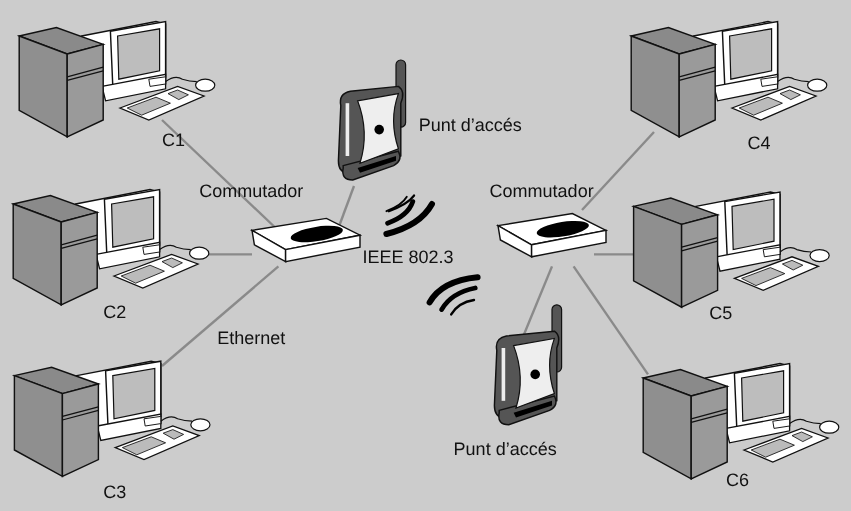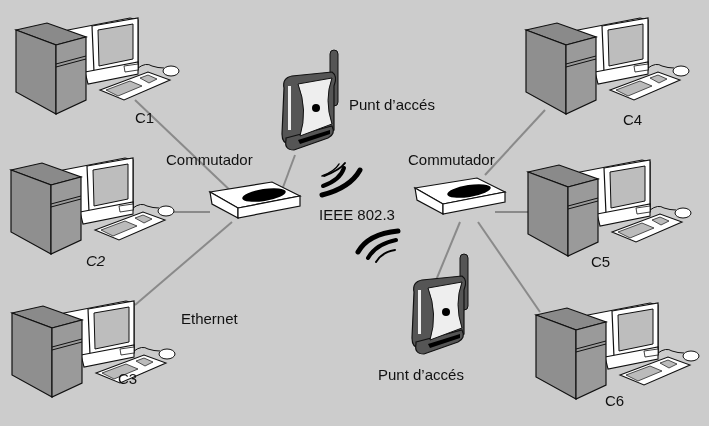--- a/index.html
+++ b/index.html
@@ -103,26 +103,26 @@
     <path d="M324,176 Q340,170 345,163" stroke-width="2"></path>
   </g>
   <g fill="none" stroke="#000" stroke-linecap="round">
     <path d="M358,252 Q368,234 398,231" stroke-width="5"></path>
     <path d="M368,258 Q376,244 396,240" stroke-width="4"></path>
     <path d="M376,262 Q382,252 395,250" stroke-width="2"></path>
   </g>
 </svg>
 
 <div class="lbl" style="left:87px;top:109px;margin-left:48px;">C1</div>
-<div class="lbl" style="left:86px;top:252px;font-style:italic;">C2</div>
-<div class="lbl" style="left:86px;top:370px;margin-left:32px;">C3</div>
+<div class="lbl" style="left:86px;top:252px;">C2</div>
+<div class="lbl" style="left:86px;top:402px;">C3</div>
 <div class="lbl" style="left:623px;top:111px;">C4</div>
 <div class="lbl" style="left:591px;top:253px;">C5</div>
 <div class="lbl" style="left:605px;top:392px;">C6</div>
 
 <div class="lbl" style="left:166px;top:151px;">Commutador</div>
 <div class="lbl" style="left:408px;top:151px;">Commutador</div>
 
 <div class="lbl" style="left:349px;top:96px;">Punt d’accés</div>
 <div class="lbl" style="left:378px;top:366px;">Punt d’accés</div>
 
-<div class="lbl" style="left:181px;top:274px;margin-top:36px;">Ethernet</div>
-<div class="lbl" style="left:319px;top:206px;">IEEE 802.3</div>
+<div class="lbl" style="left:181px;top:274px;">Ethernet</div>
+<div class="lbl" style="left:302px;top:206px;">IEEE 802.3</div>
 
 </body></html>

